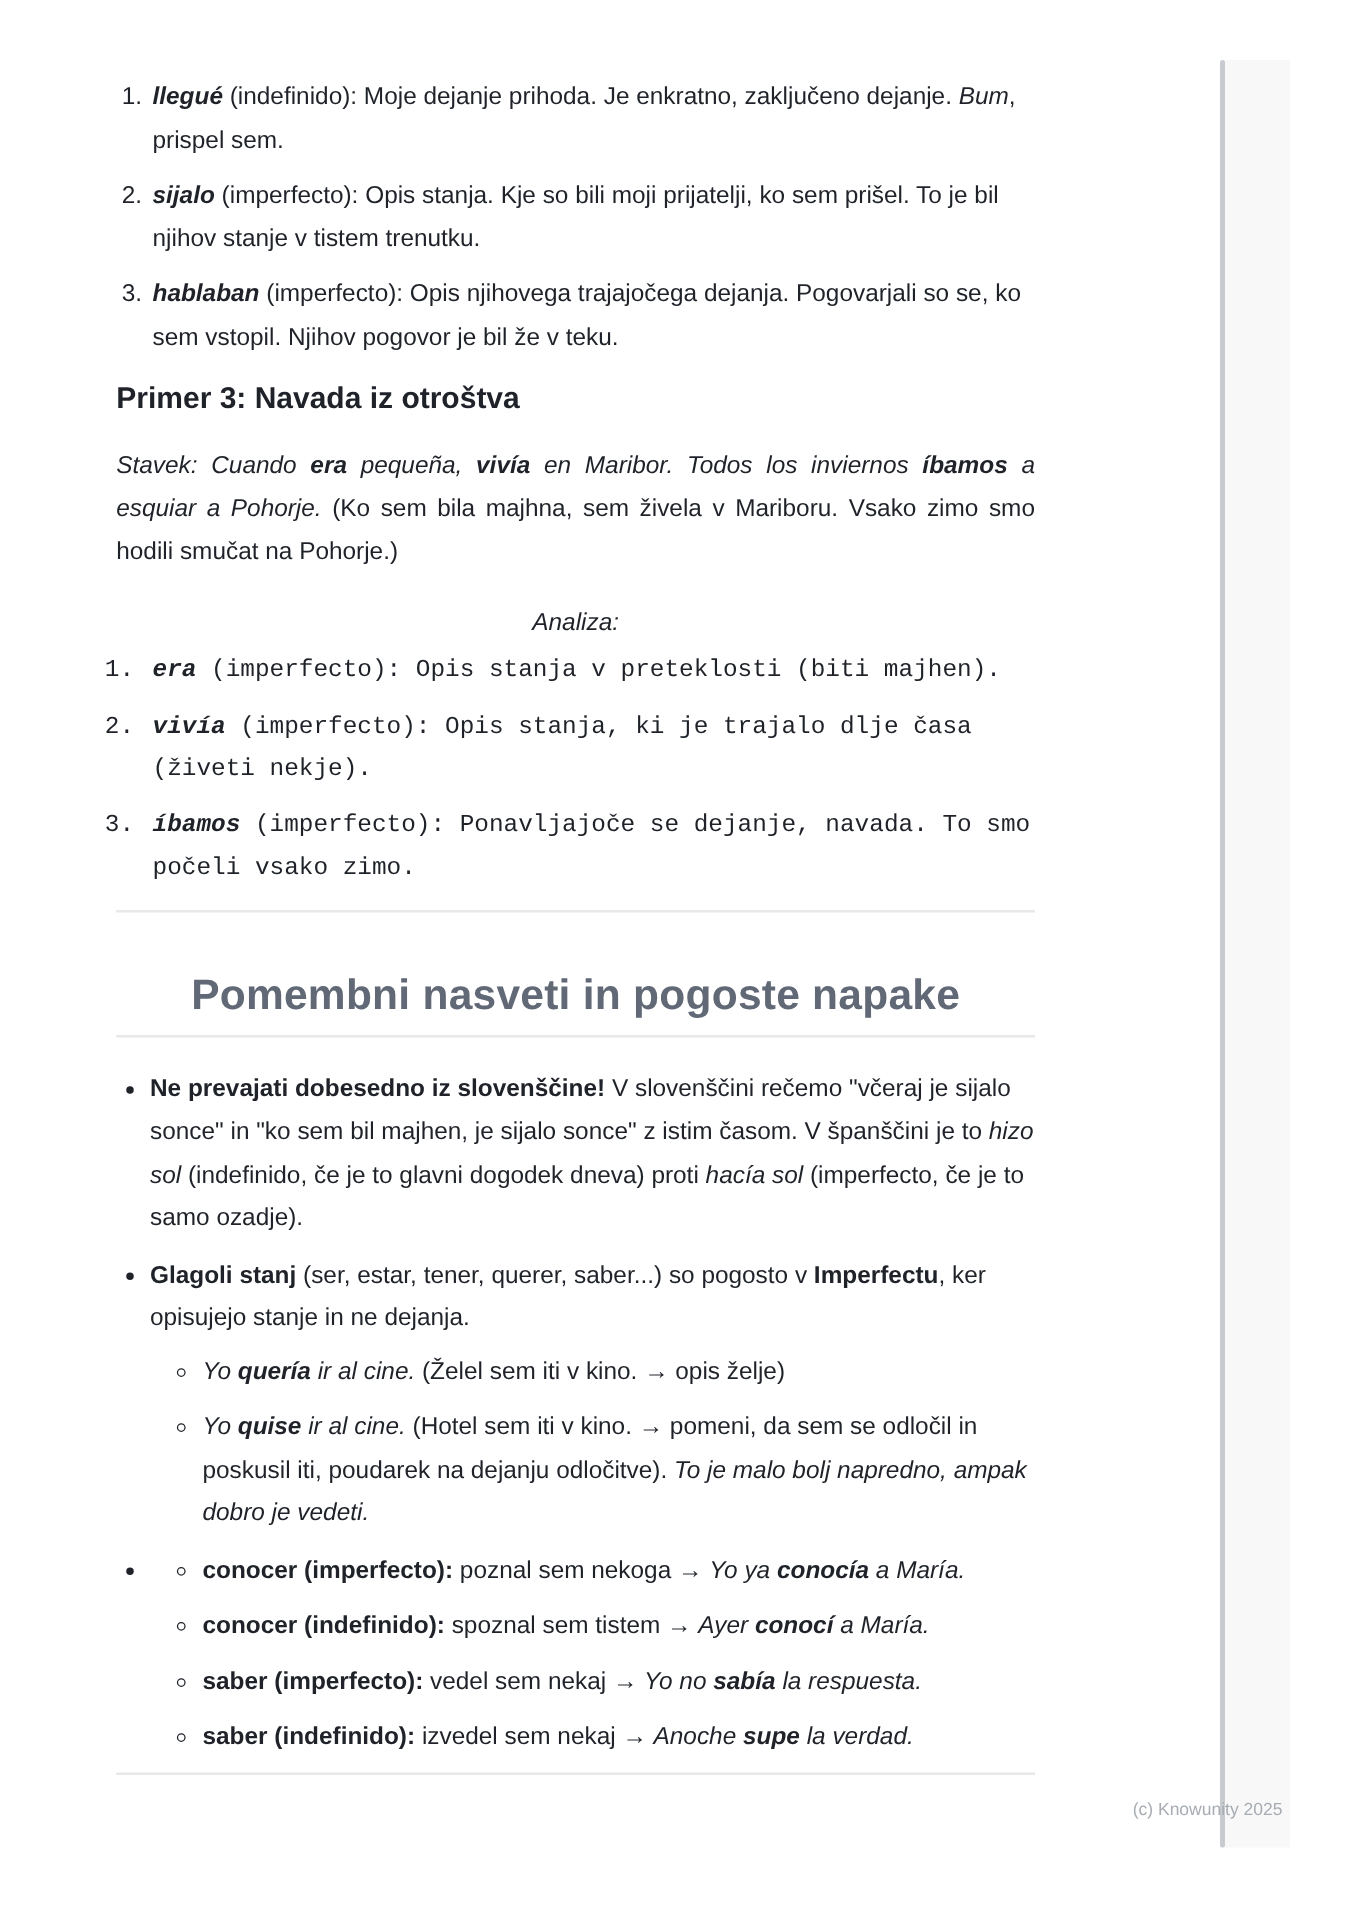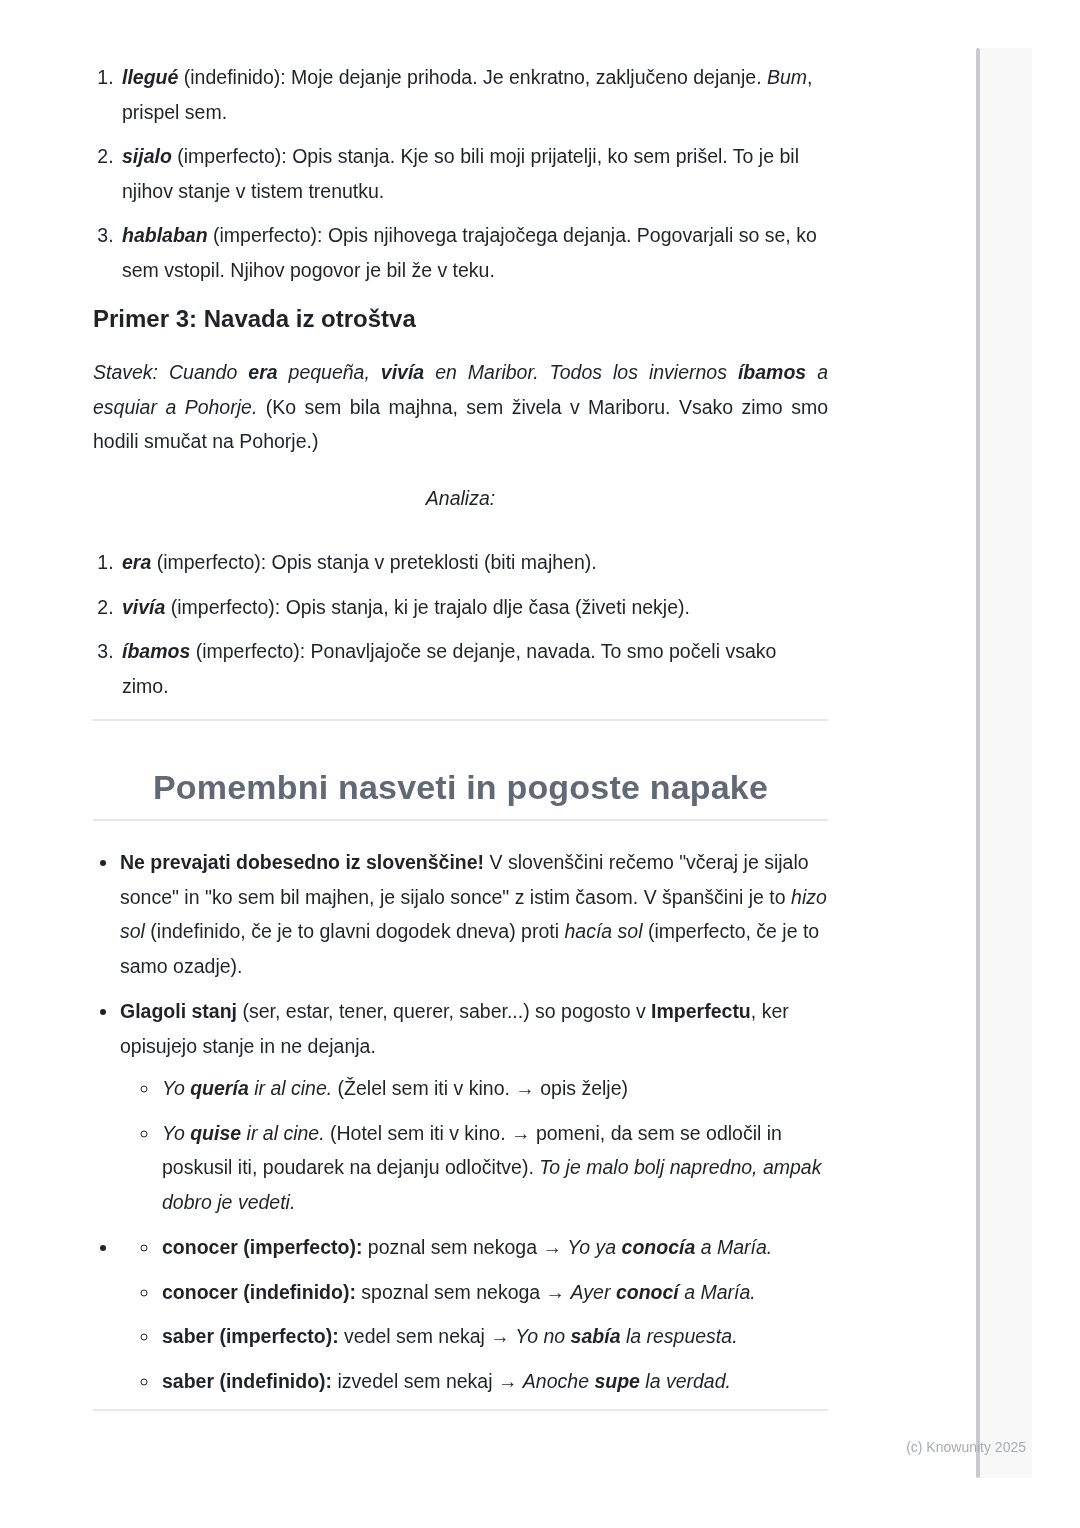--- a/index.html
+++ b/index.html
@@ -13,21 +13,21 @@
     background:#ffffff;color:var(--text);
     font-family:"Liberation Sans", sans-serif;
   }
   .doc{
     position:absolute;left:93px;top:0;width:735px;
     font-size:19.5px;line-height:34.5px;
   }
   ol.num-list{margin:0;padding-left:26px;}
   ol.num-list li{margin-bottom:10px;padding-left:3px;}
   ol.intro-list{margin-top:60px;}
-  ol.analysis-list{margin-top:30px;}
+  ol.analysis-list{margin-top:4px;font-family:Liberation Mono, monospace;}
   h3.example-heading{font-size:24px;line-height:28px;font-weight:700;margin:18px 0 0;}
   p.sentence{margin:22px 0 0;text-align:justify;}
   p.analysis-label{margin:22px 0 0;font-style:italic;text-align:center;}
   hr.divider{border:none;border-top:2px solid var(--divider);margin:16px 0 0;height:0;}
   h1.section-title{
     font-size:34px;line-height:44px;font-weight:700;color:var(--heading);
     margin:44px 0 0;padding-bottom:10px;border-bottom:2px solid var(--divider);
     letter-spacing:.2px;
     text-align:center;
   }
@@ -85,21 +85,21 @@
     <li>
       <span><span class="b">Glagoli stanj</span><span> (ser, estar, tener, querer, saber...) so pogosto v </span><span class="b">Imperfectu</span><span>, ker opisujejo stanje in ne dejanja.</span></span>
       <ul class="sub-list">
         <li><span class="i">Yo </span><span class="bi">quería</span><span class="i"> ir al cine.</span><span> (Želel sem iti v kino. → opis želje)</span></li>
         <li><span class="i">Yo </span><span class="bi">quise</span><span class="i"> ir al cine.</span><span> (Hotel sem iti v kino. → pomeni, da sem se odločil in poskusil iti, poudarek na dejanju odločitve). </span><span class="i">To je malo bolj napredno, ampak dobro je vedeti.</span></li>
       </ul>
     </li>
     <li>
       <ul class="sub-list">
         <li><span class="b">conocer (imperfecto):</span><span> poznal sem nekoga → </span><span class="i">Yo ya </span><span class="bi">conocía</span><span class="i"> a María.</span></li>
-        <li><span class="b">conocer (indefinido):</span><span> spoznal sem nekoga → </span><span class="i">Ayer </span><span class="bi">conocí</span><span class="i"> a María.</span></li>
+        <li><span class="b">conocer (indefinido):</span><span> spoznal sem tistem → </span><span class="i">Ayer </span><span class="bi">conocí</span><span class="i"> a María.</span></li>
         <li><span class="b">saber (imperfecto):</span><span> vedel sem nekaj → </span><span class="i">Yo no </span><span class="bi">sabía</span><span class="i"> la respuesta.</span></li>
         <li><span class="b">saber (indefinido):</span><span> izvedel sem nekaj → </span><span class="i">Anoche </span><span class="bi">supe</span><span class="i"> la verdad.</span></li>
       </ul>
     </li>
   </ul>
 
   <hr class="divider bottom-divider">
 
 </main>
 

